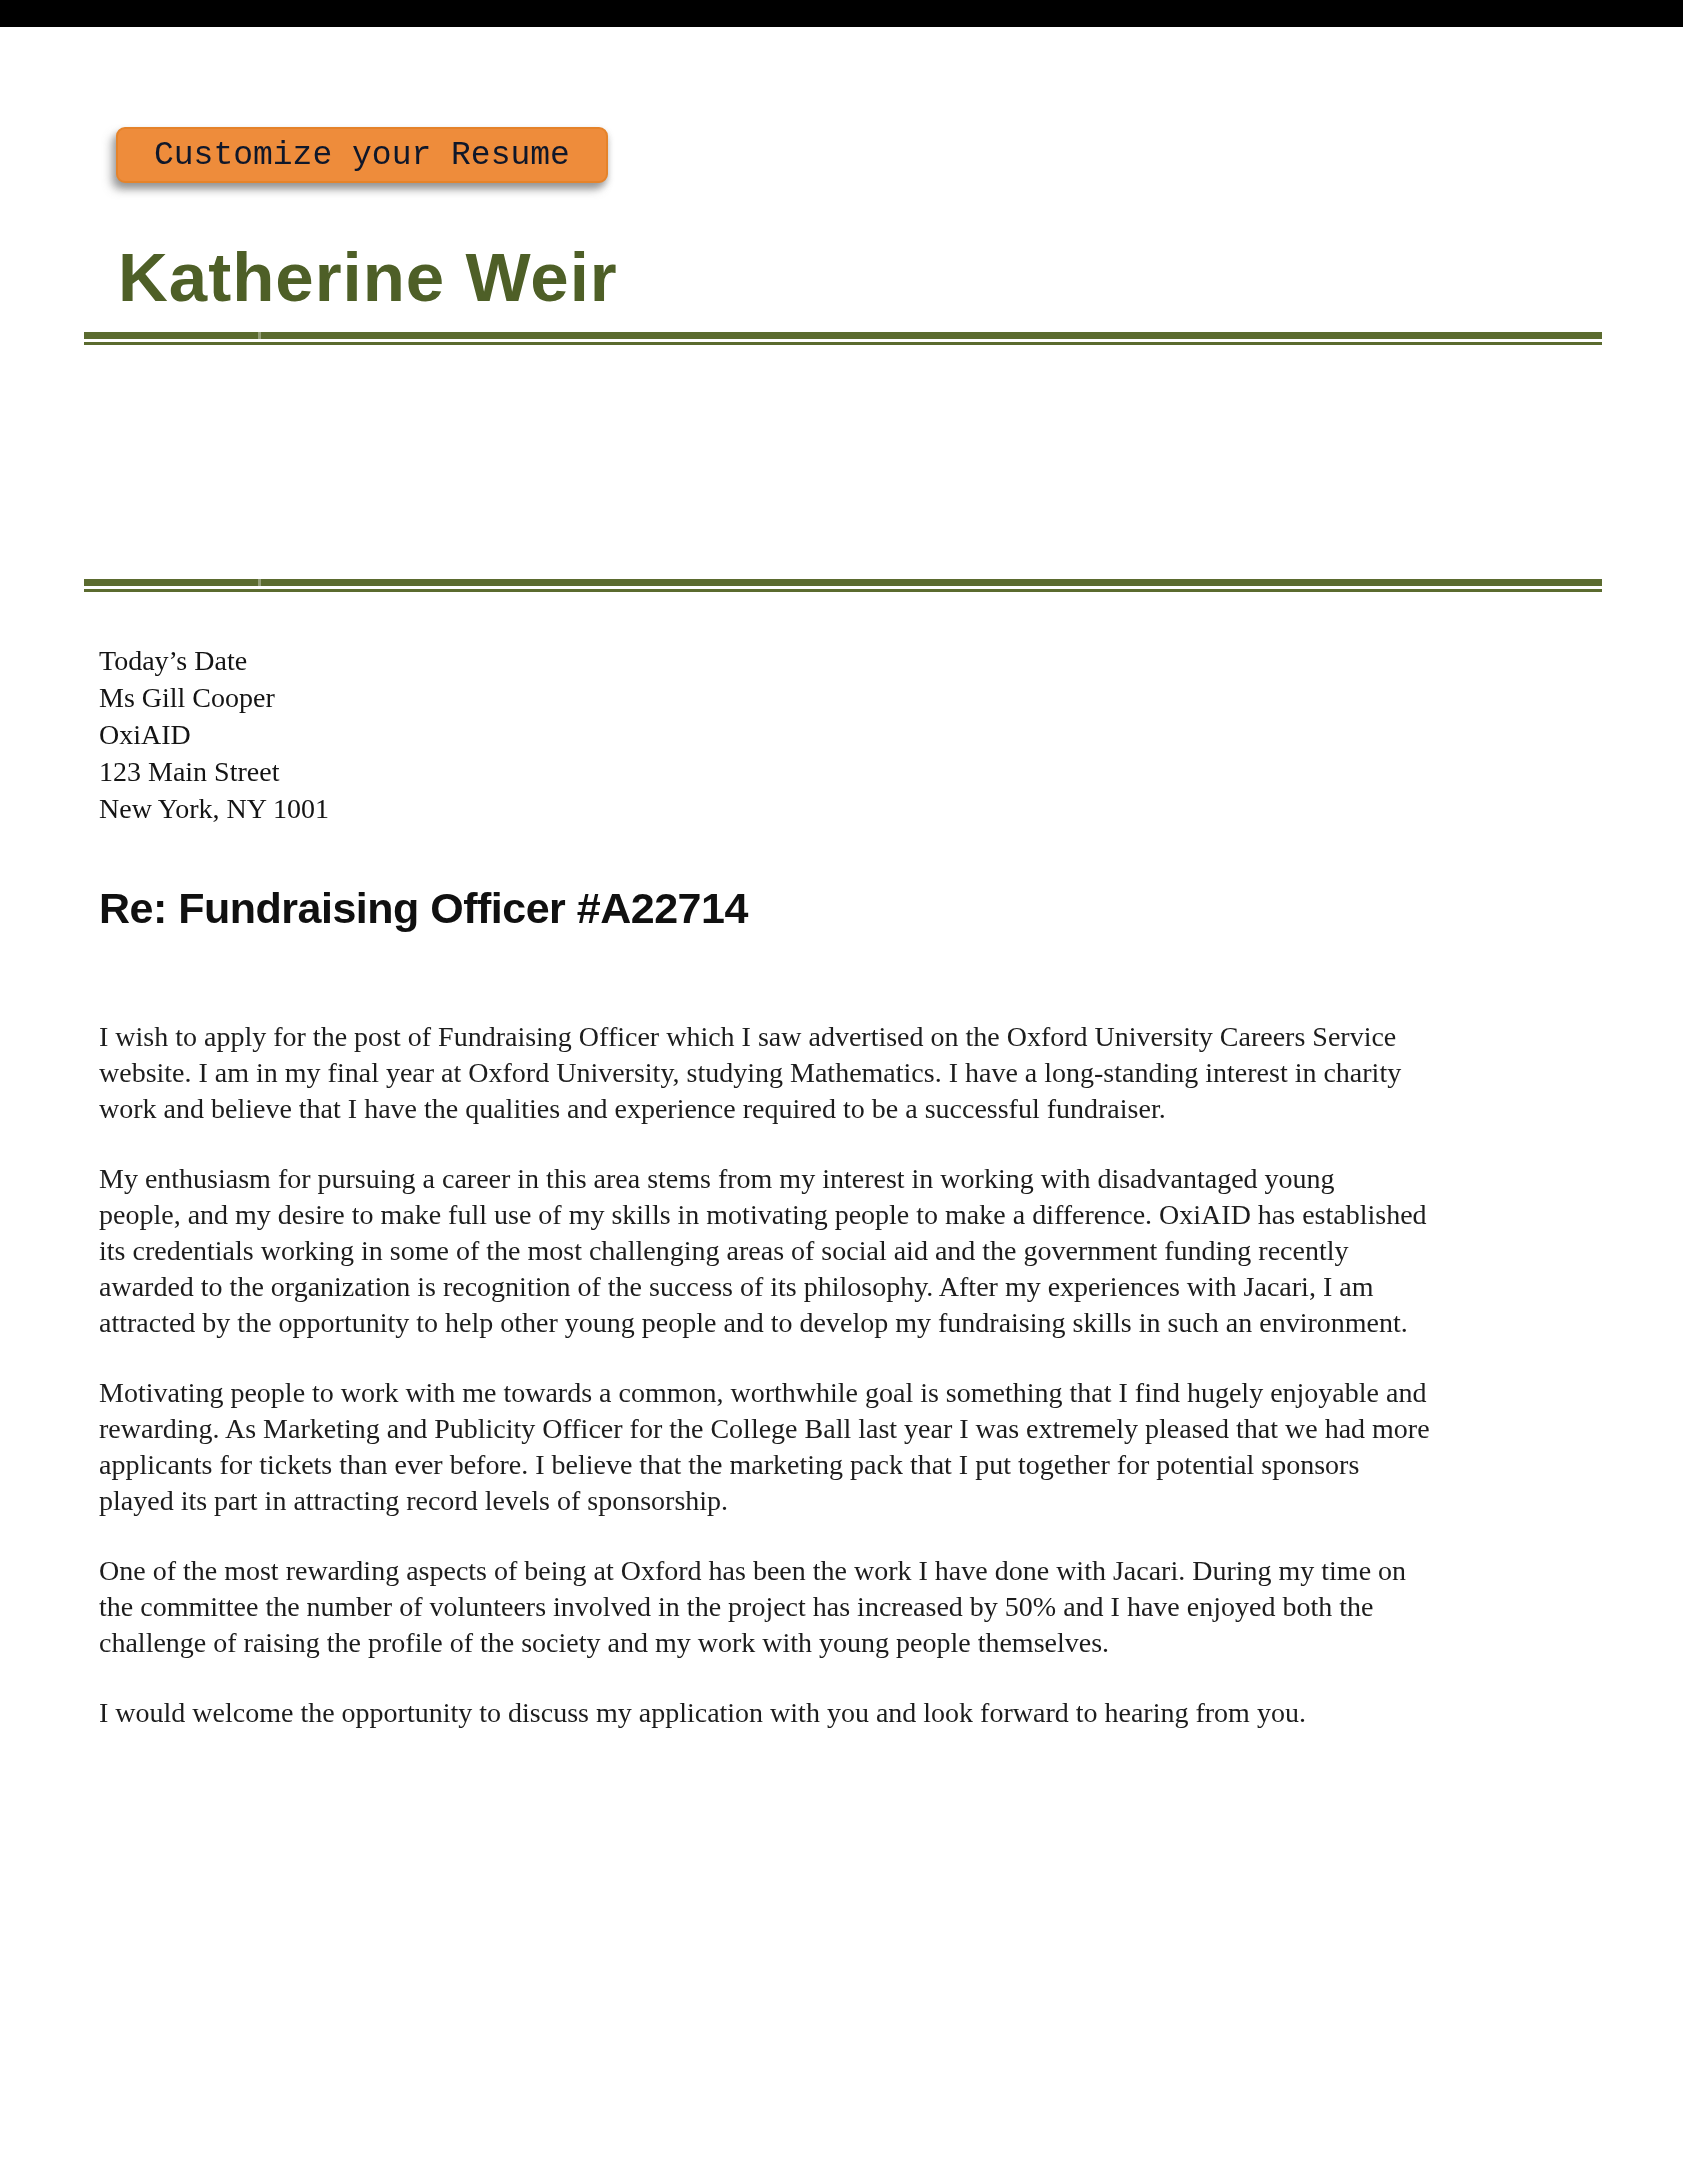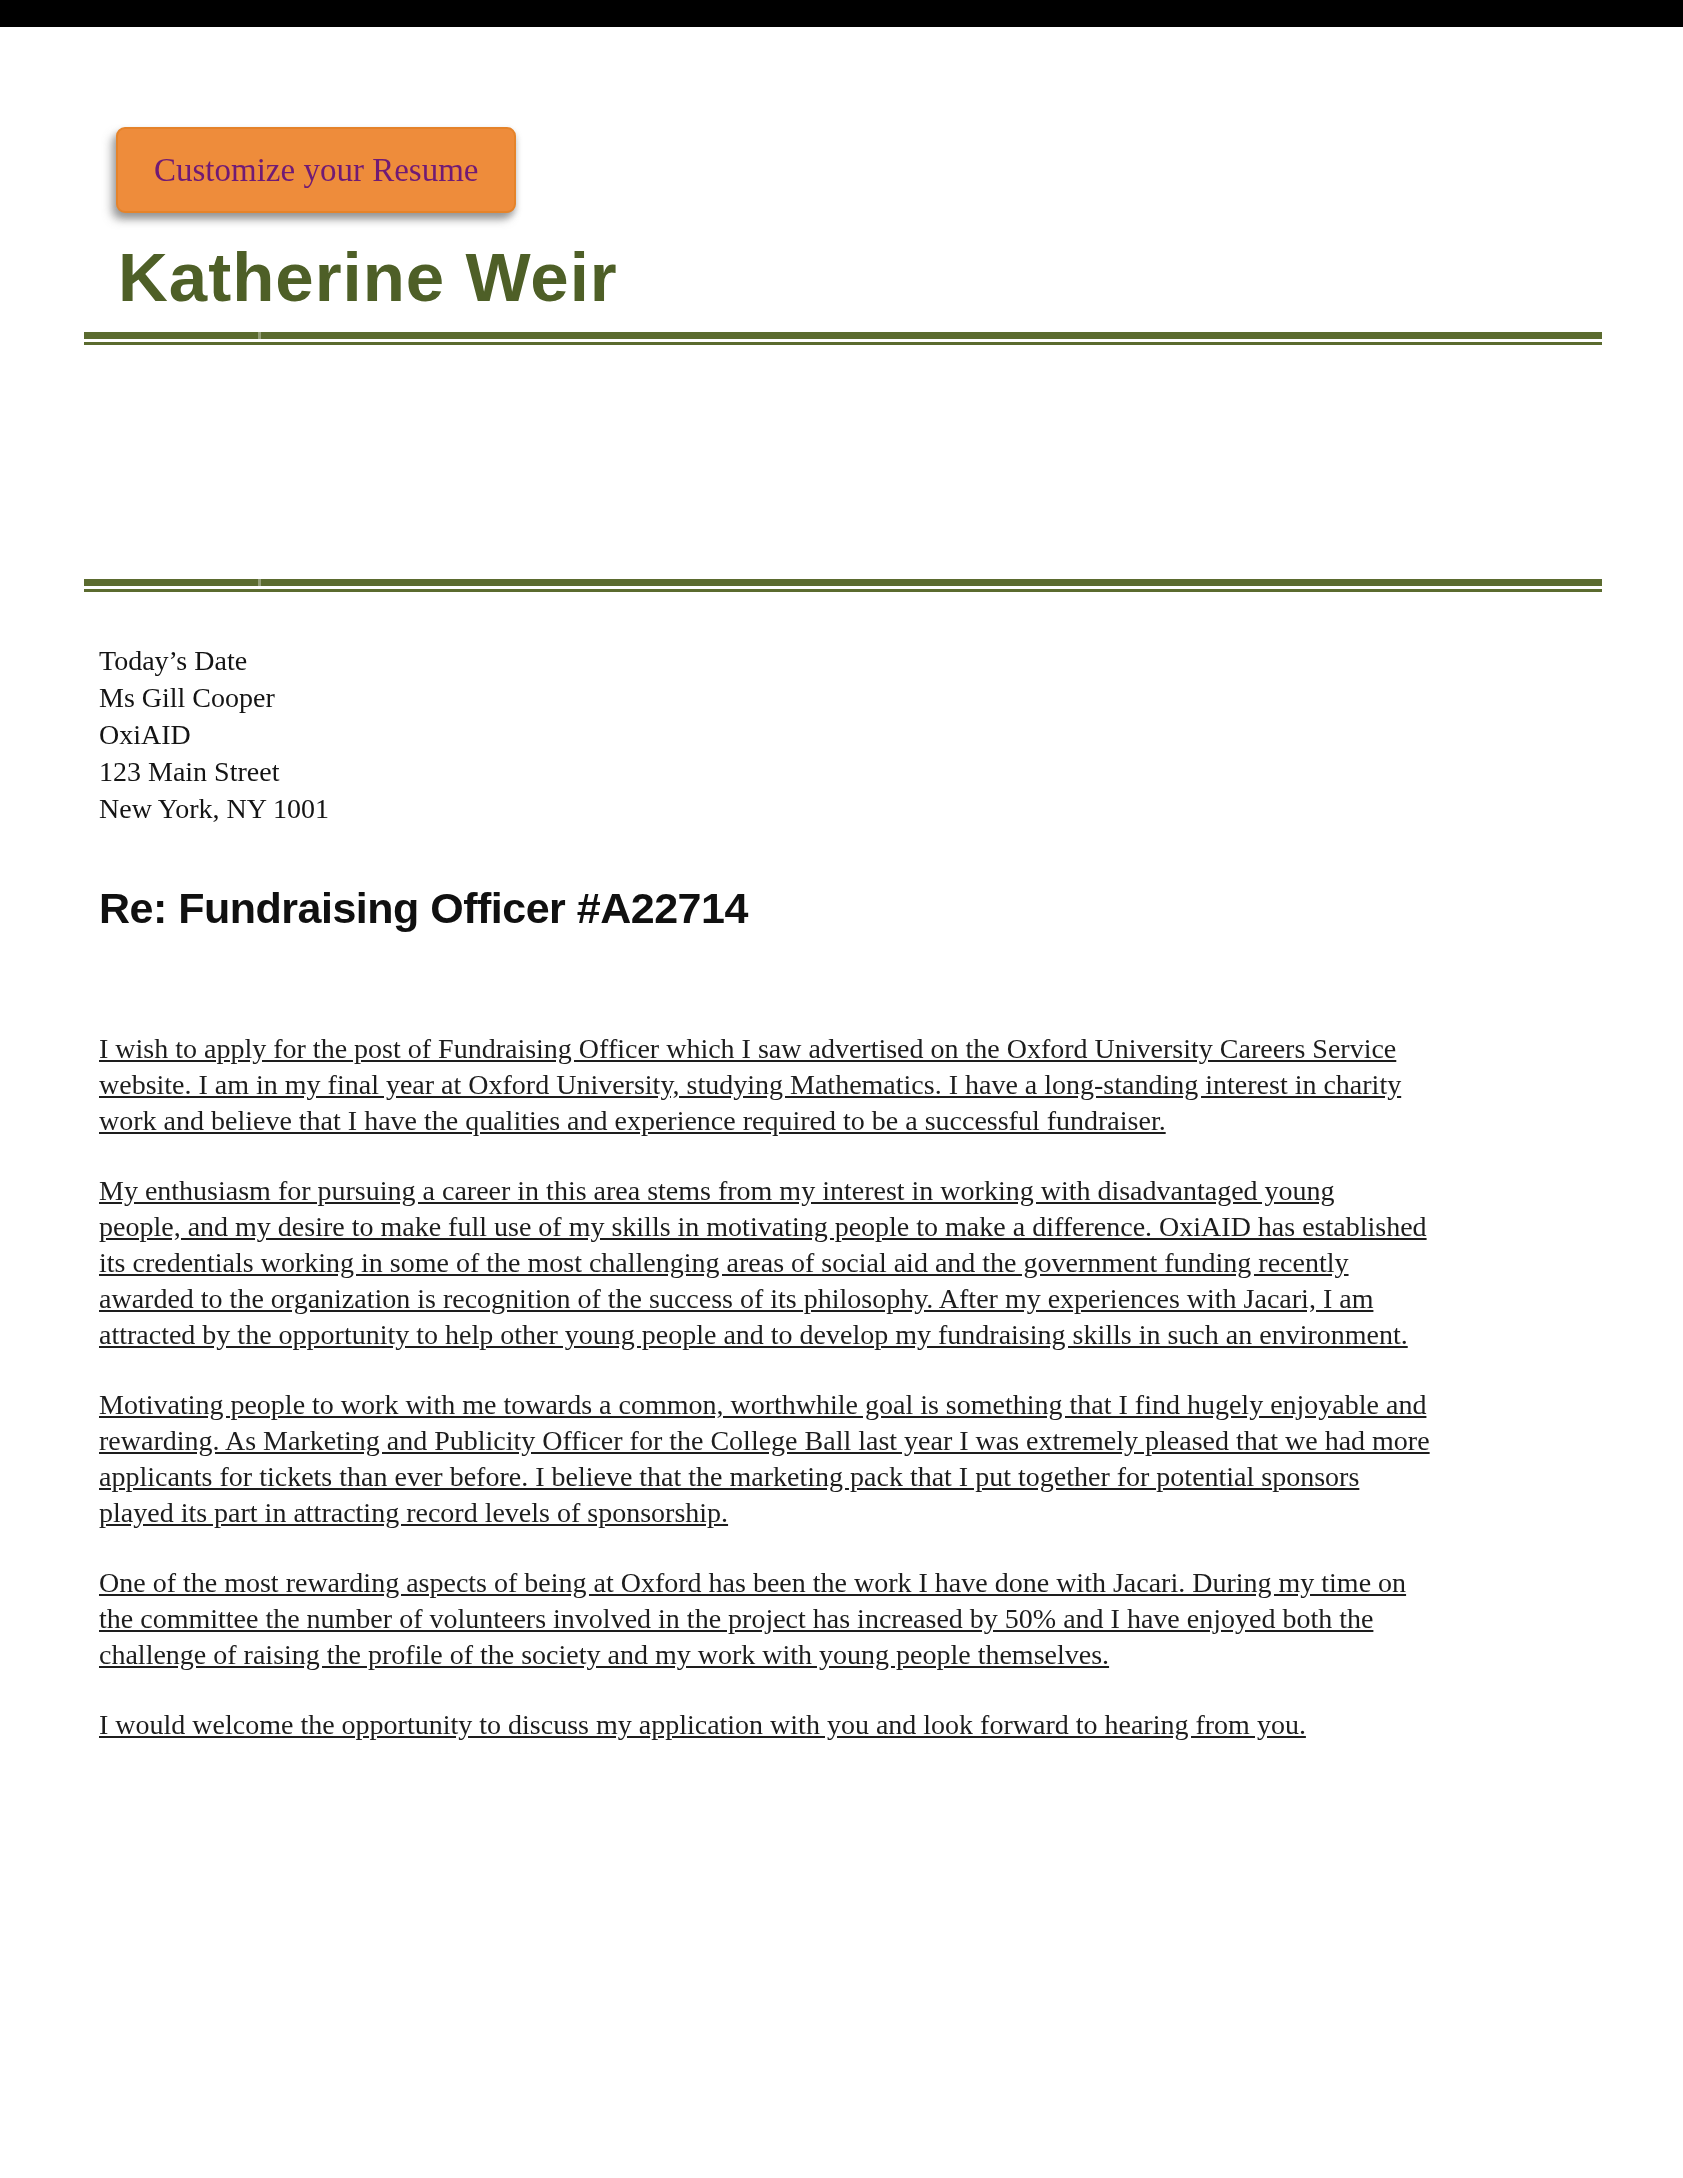--- a/index.html
+++ b/index.html
@@ -2,23 +2,23 @@
 <html><head>
 <meta charset="utf-8">
 <style>
   html,body{margin:0;padding:0;}
   body{width:1683px;height:2178px;background:#ffffff;position:relative;
        font-family:"Liberation Serif", serif;-webkit-font-smoothing:antialiased;}
   .page{position:absolute;inset:0;background:#ffffff;overflow:hidden;}
 
   .topbar{position:absolute;left:0;top:0;width:1683px;height:27px;background:#000000;}
 
-  .btn{position:absolute;left:116px;top:127px;height:52px;padding:15px 36px;
+  .btn{position:absolute;left:116px;top:127px;height:52px;padding:0 36px;
        background:#EE8C3B;border:2px solid #e5832a;border-radius:9px;
-       color:#701a75;font-size:33px;font-family:Liberation Serif, serif;
+       color:#0f172a;font-size:33px;font-family:Liberation Mono, monospace;
        display:flex;align-items:center;justify-content:center;text-decoration:none;
        box-shadow:-5px 7px 8px rgba(105,105,105,.5), 0 4px 6px rgba(120,120,120,.45);
        cursor:pointer;white-space:nowrap;}
 
   .name{position:absolute;left:106px;top:229px;margin:12px;
         font-family:"Liberation Sans", sans-serif;font-weight:bold;
         font-size:69px;line-height:73px;letter-spacing:1px;color:#4E5F27;}
 
   .rule{position:absolute;left:84px;width:1518px;}
   .rule .thick{height:7px;background:#5B6B2F;position:relative;}
@@ -35,21 +35,21 @@
 
   .recipient{position:absolute;left:99px;top:642px;font-size:28px;line-height:37px;
              color:#141414;white-space:pre-line;}
 
   .subject{position:absolute;left:99px;top:884px;margin:0;
            font-family:"Liberation Sans", sans-serif;font-weight:bold;
            font-size:43px;line-height:48px;letter-spacing:-0.5px;color:#101010;}
 
   .body-text{position:absolute;left:99px;top:1015px;width:1515px;
              font-size:28px;line-height:36px;color:#1d1d1d;}
-  .body-text p{margin:16px 0 34px 0;white-space:pre-line;text-decoration:underline;}
+  .body-text p{margin:4px 0 34px 0;white-space:pre-line;}
 </style>
 </head>
 <body>
 
 <div class="page">
 
   <div class="topbar"></div>
 
   <a class="btn">Customize your Resume</a>
 

